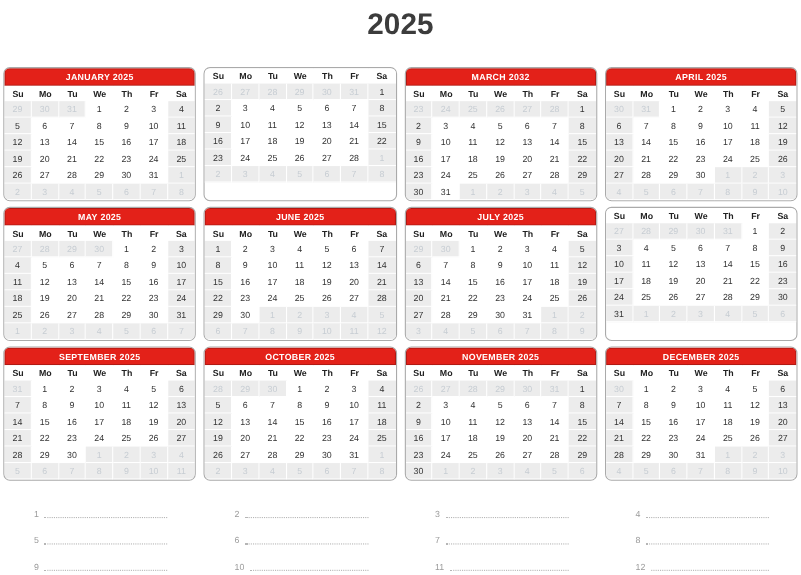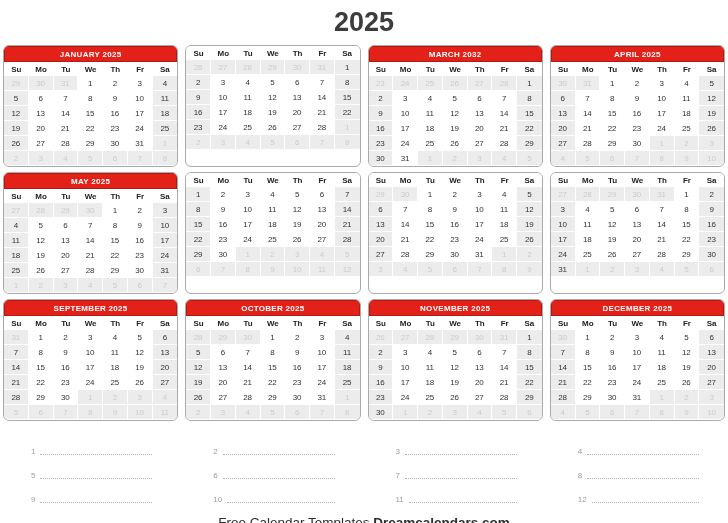--- a/index.html
+++ b/index.html
@@ -7,21 +7,21 @@
   body { font-family: "Liberation Sans", sans-serif; }
 
   .page { width: 728px; height: 523px; padding: 6px 3px 0 3px; }
 
   .page-title {
     text-align: center;
     font-size: 27px;
     font-weight: 600;
     color: #3c3c3c;
     line-height: 1.2;
-    margin-bottom: 7px;
+    margin-bottom: 23px;
   }
 
   .months {
     display: grid;
     grid-template-columns: repeat(4, 1fr);
     column-gap: 7px;
     row-gap: 5px;
   }
 
   .month {
@@ -461,20 +461,21 @@
               <td class="out">3</td>
               <td class="out">4</td>
               <td class="out">5</td>
               <td class="out">6</td>
               <td class="out we">7</td>
             </tr>
           </tbody>
         </table>
       </div>
       <div class="month">
+        <div class="month-header">JUNE 2025</div>
         <table class="month-grid">
           <thead>
             <tr>
               <th>Su</th>
               <th>Mo</th>
               <th>Tu</th>
               <th>We</th>
               <th>Th</th>
               <th>Fr</th>
               <th>Sa</th>
@@ -532,20 +533,21 @@
               <td class="out">8</td>
               <td class="out">9</td>
               <td class="out">10</td>
               <td class="out">11</td>
               <td class="out we">12</td>
             </tr>
           </tbody>
         </table>
       </div>
       <div class="month">
+        <div class="month-header">JULY 2025</div>
         <table class="month-grid">
           <thead>
             <tr>
               <th>Su</th>
               <th>Mo</th>
               <th>Tu</th>
               <th>We</th>
               <th>Th</th>
               <th>Fr</th>
               <th>Sa</th>

